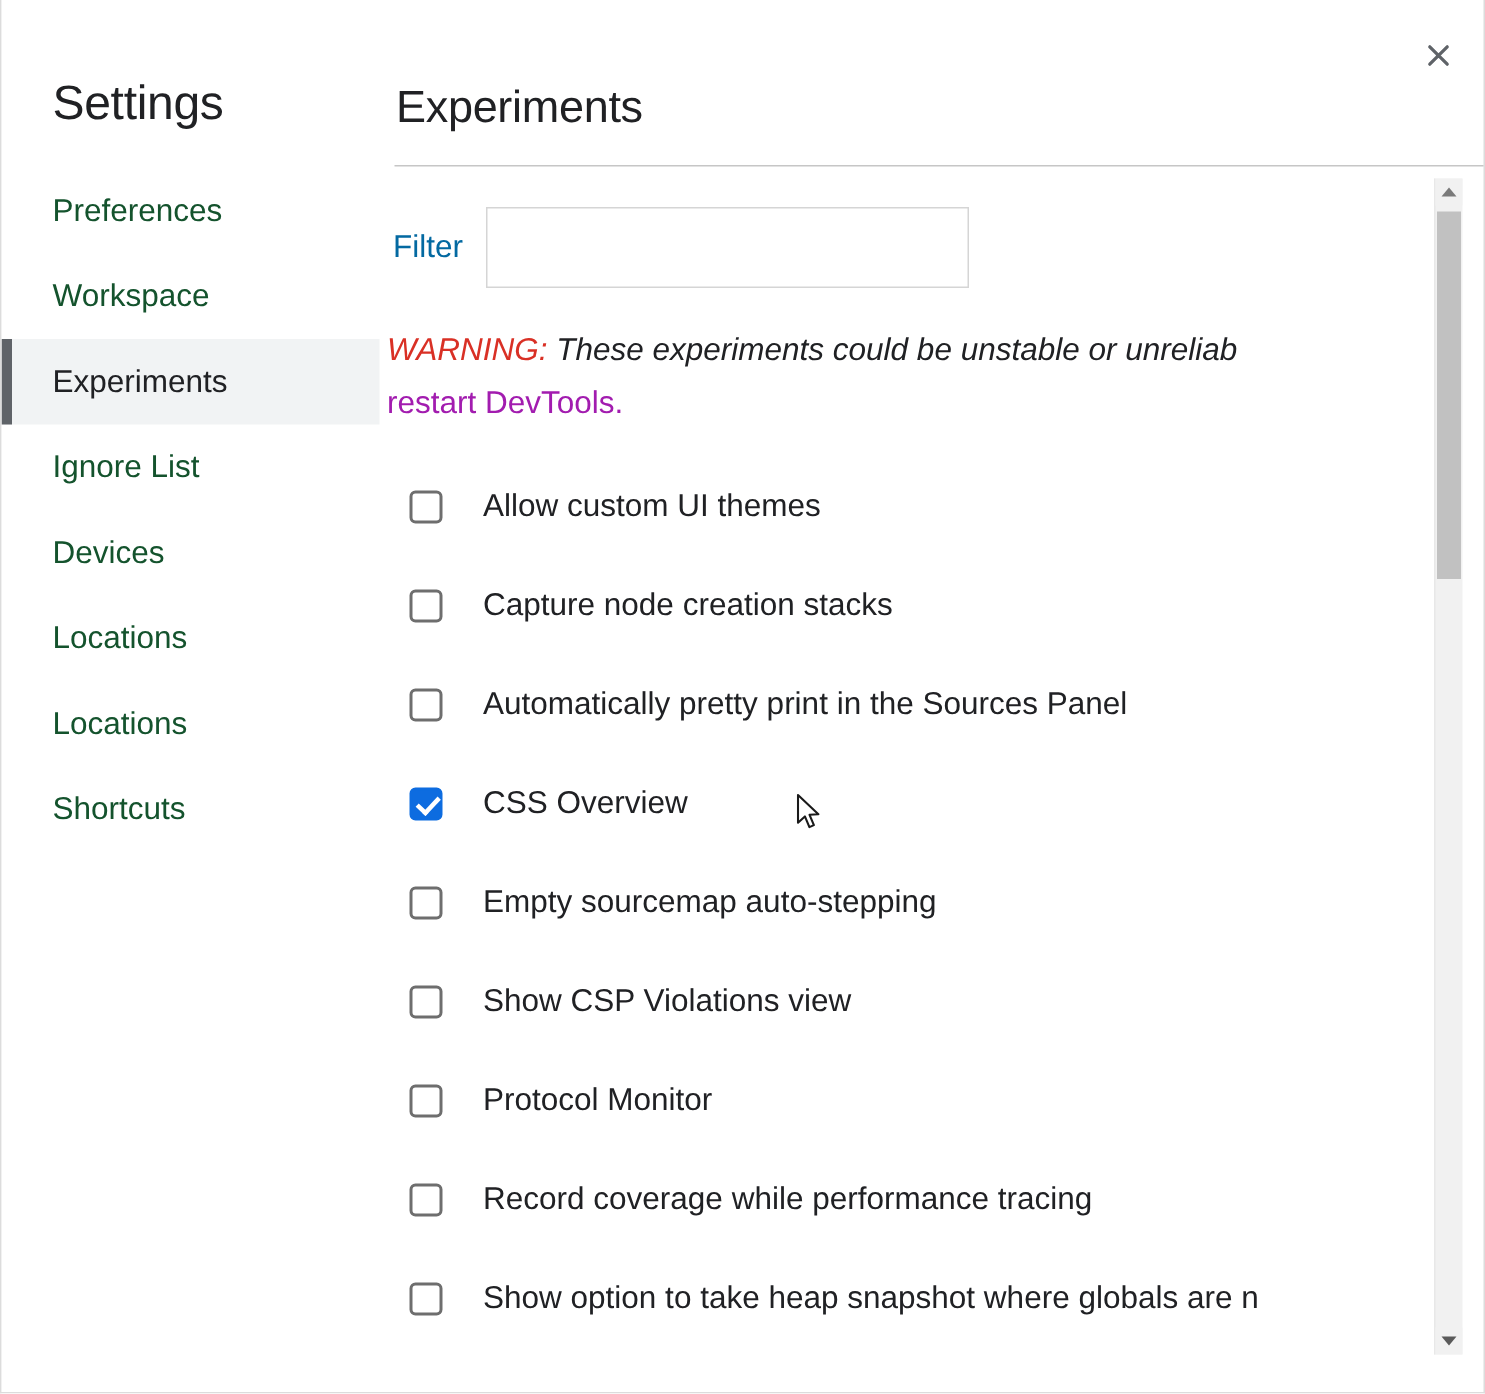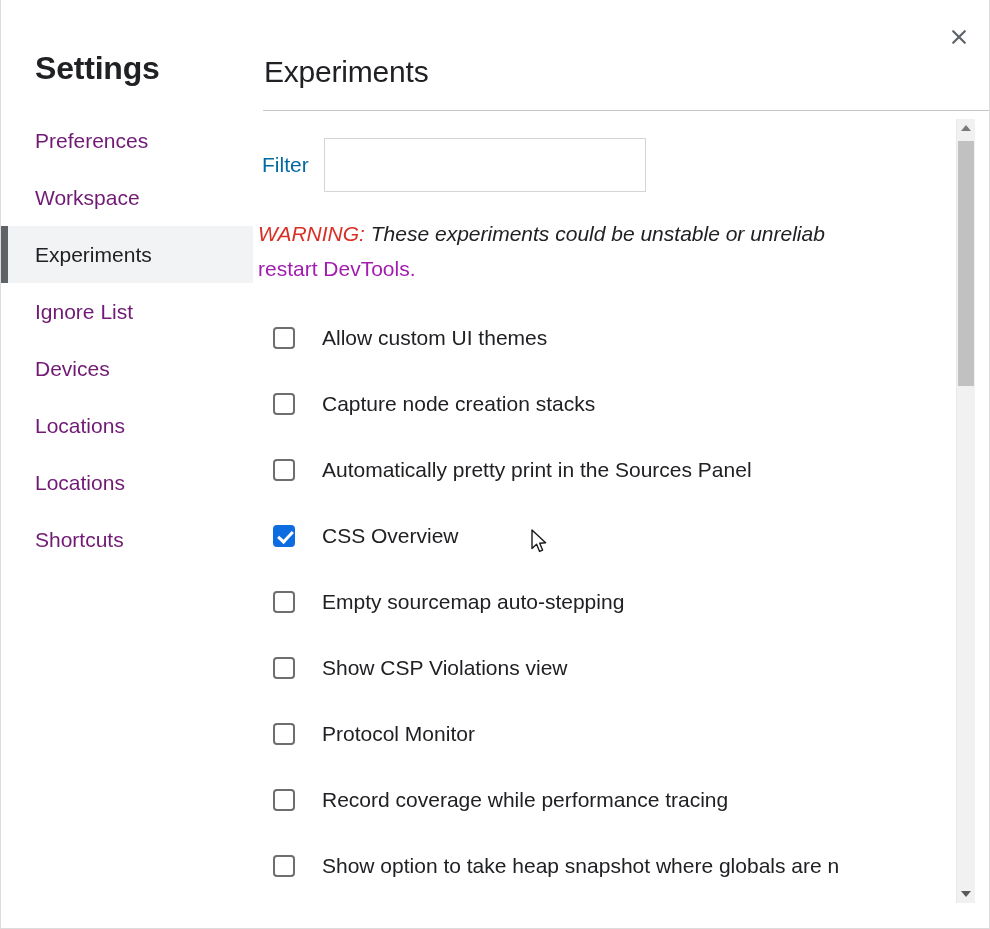--- a/index.html
+++ b/index.html
@@ -48,42 +48,42 @@
     width: 252px;
     height: 929px;
     background: #ffffff;
   }
 
   #settings-title {
     position: absolute;
     top: 50px;
     left: 34px;
     font-size: 32px;
-    font-weight: 700;
+    font-weight: 400;
     color: #202124;
     letter-spacing: -0.2px;
     white-space: nowrap;
   }
 
   #sidebar-list {
     position: absolute;
     top: 112px;
     left: 0;
     width: 252px;
     list-style: none;
   }
 
   .sidebar-item {
     position: relative;
     height: 57px;
     display: flex;
     align-items: center;
     padding-left: 34px;
     font-size: 21px;
-    color: #701a75;
+    color: #14532d;
     cursor: pointer;
     white-space: nowrap;
   }
 
   .sidebar-item.selected {
     background: #f1f3f4;
     color: #202124;
   }
 
   .sidebar-item.selected::before {

